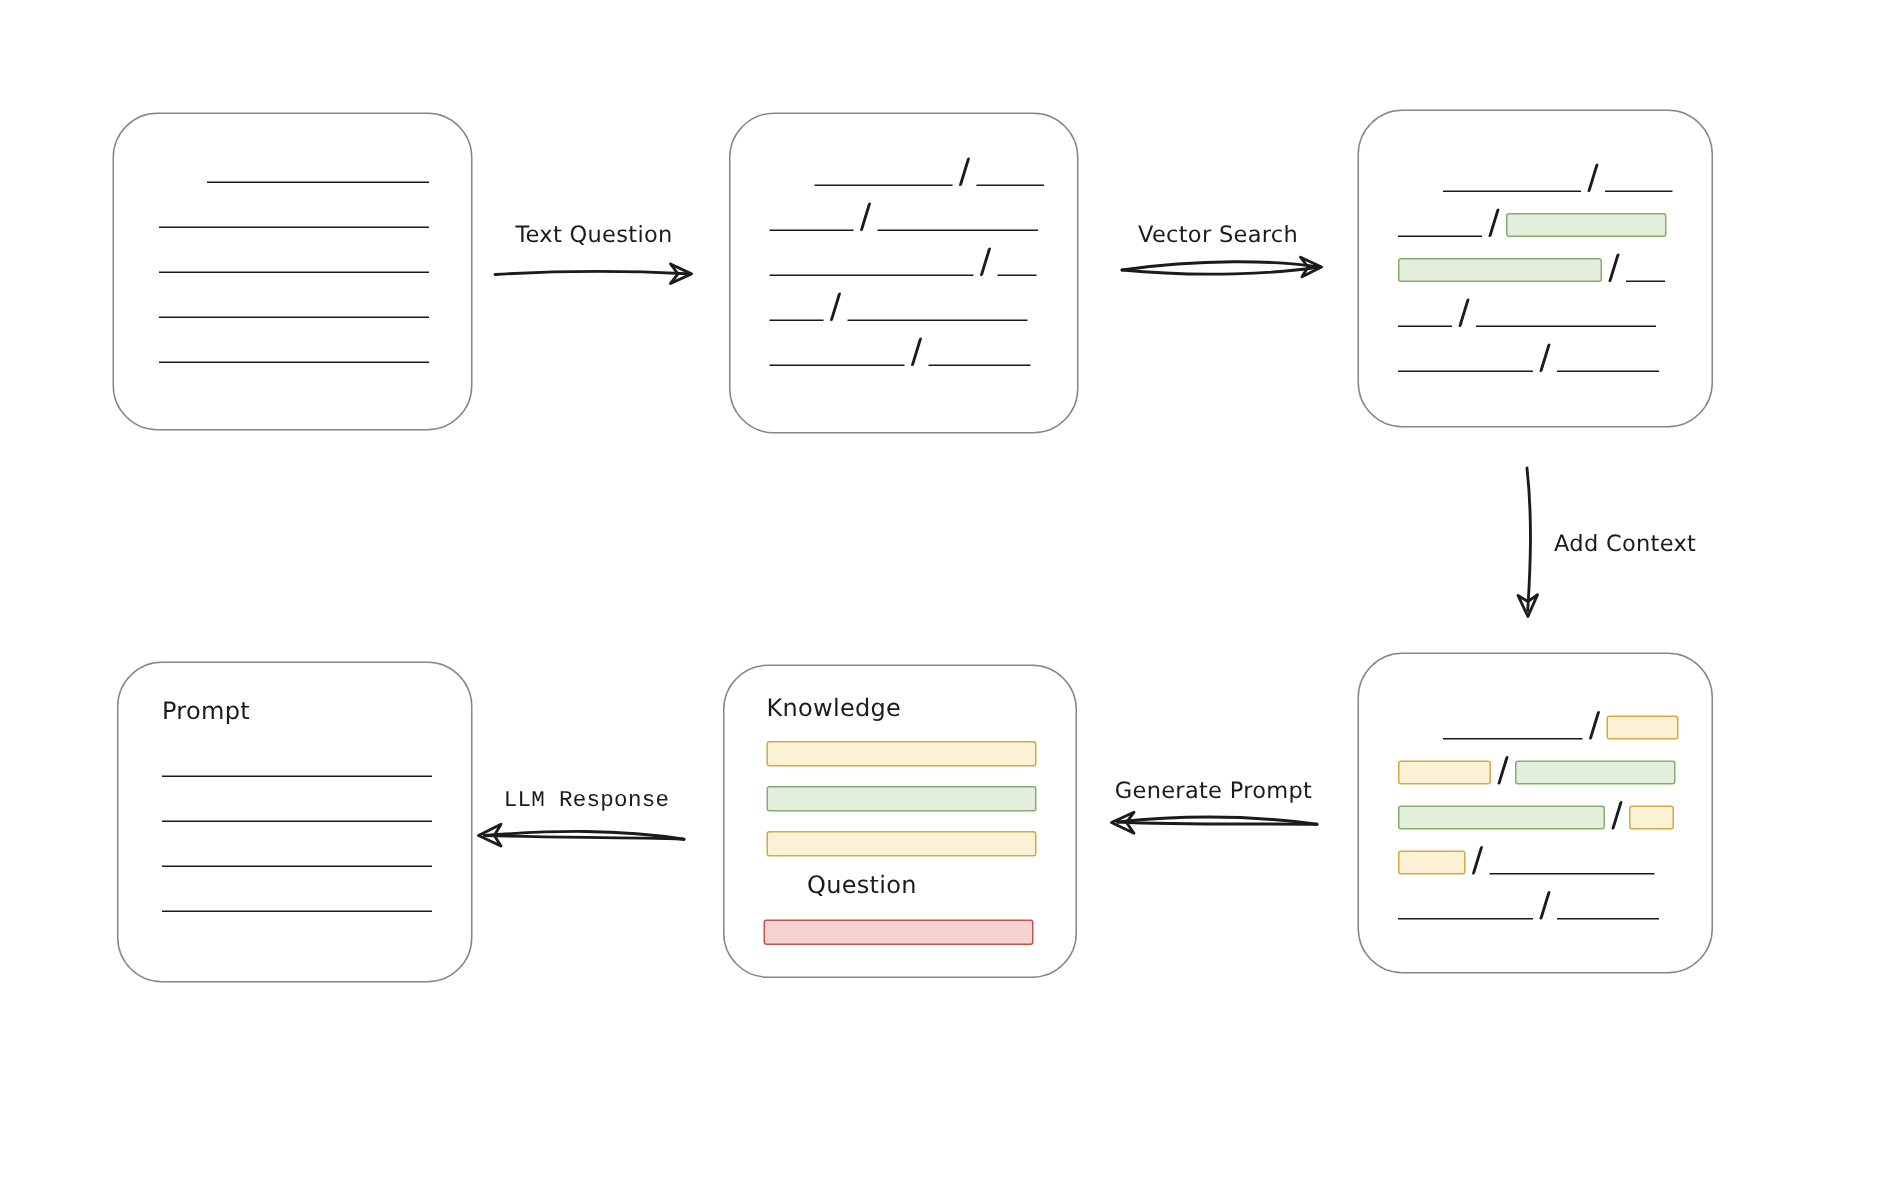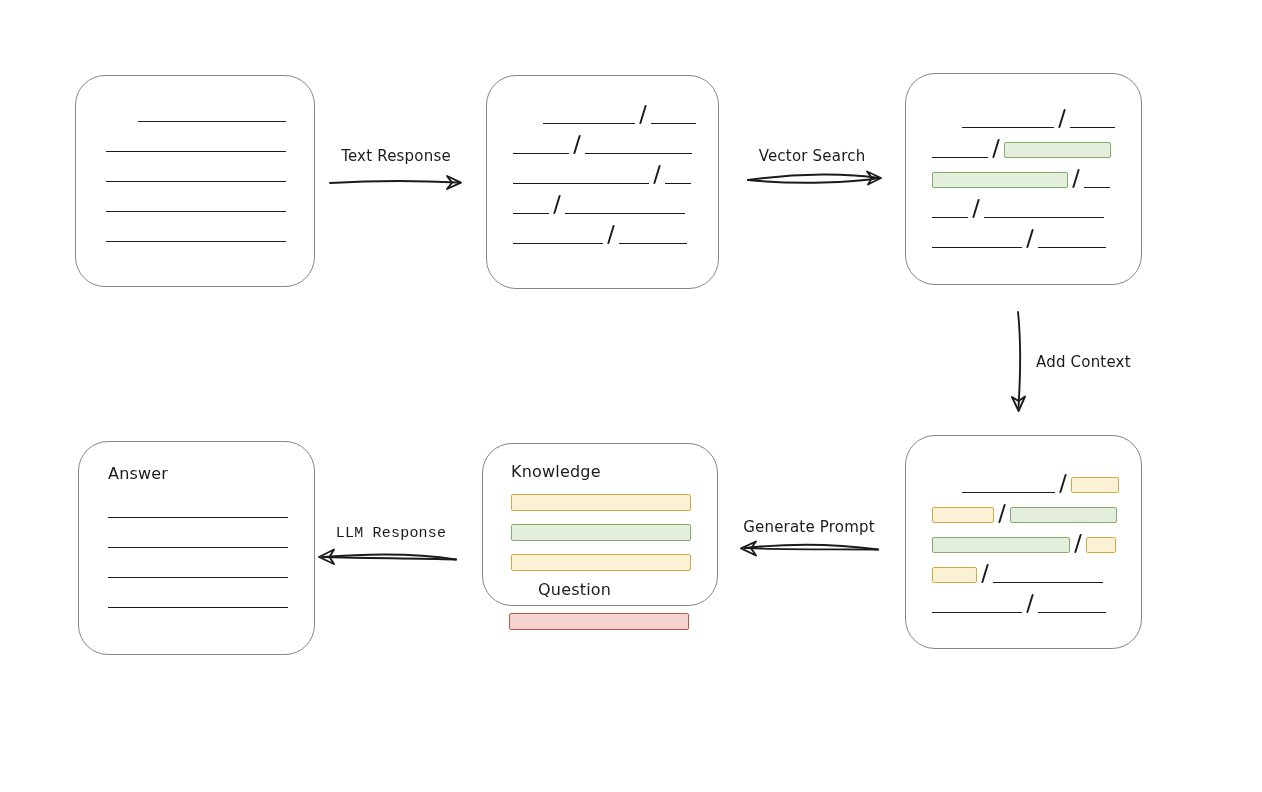--- a/index.html
+++ b/index.html
@@ -151,52 +151,52 @@
           <div class="seg line" style="width: 110px;"></div>
         </div>
         <div class="seg-row">
           <div class="seg line" style="width: 90px;"></div>
           <div class="slash"></div>
           <div class="seg line" style="width: 68px;"></div>
         </div>
       </div>
   </div>
 
-  <div class="box" style="left:482px;top:443px;width:236px;height:163px;">
+  <div class="box" style="left:482px;top:443px;width:236px;height:209px;">
     <div class="node-label" style="left:28px;top:18px;">Knowledge</div>
     <div class="bars" style="left:28px;top:50px;">
         <div class="bar yellow"></div>
         <div class="bar green"></div>
         <div class="bar yellow"></div>
       </div>
     <div class="node-label" style="left:28px;top:136px;margin-left:27px;">Question</div>
     <div class="bars" style="left:26px;top:169px;">
         <div class="bar red"></div>
       </div>
   </div>
 
   <div class="box" style="left:78px;top:441px;width:237px;height:214px;">
-    <div class="node-label" style="left:29px;top:22px;">Answer</div>
+    <div class="node-label" style="left:29px;top:22px;">Prompt</div>
     <div class="doc-lines" style="left:29px;top:46px;seg-row-h:31;">
         <div class="seg-row">
           <div class="seg line" style="width: 180px;"></div>
         </div>
         <div class="seg-row">
           <div class="seg line" style="width: 180px;"></div>
         </div>
         <div class="seg-row">
           <div class="seg line" style="width: 180px;"></div>
         </div>
         <div class="seg-row">
           <div class="seg line" style="width: 180px;"></div>
         </div>
       </div>
   </div>
 
-  <div class="arrow-label" style="left:330px;top:147px;width:132px;">Text Response</div>
+  <div class="arrow-label" style="left:330px;top:147px;width:132px;">Text Question</div>
   <div class="arrow-label" style="left:746px;top:147px;width:132px;">Vector Search</div>
   <div class="arrow-label" style="left:1036px;top:353px;text-align:left;">Add Context</div>
   <div class="arrow-label" style="left:738px;top:518px;width:142px;">Generate Prompt</div>
   <div class="arrow-label" style="left:328px;top:525px;width:126px;font-family:Liberation Mono, monospace;">LLM Response</div>
 
 
   <svg class="overlay" width="1262" height="792" viewBox="0 0 1262 792">
     <g>
       <path class="arrow" d="M330,183 C372,180.5 420,180.5 458,182.5"></path>
       <path class="arrow" d="M447,176 L461,182.6 L447,189 L452,182.6 Z"></path>

